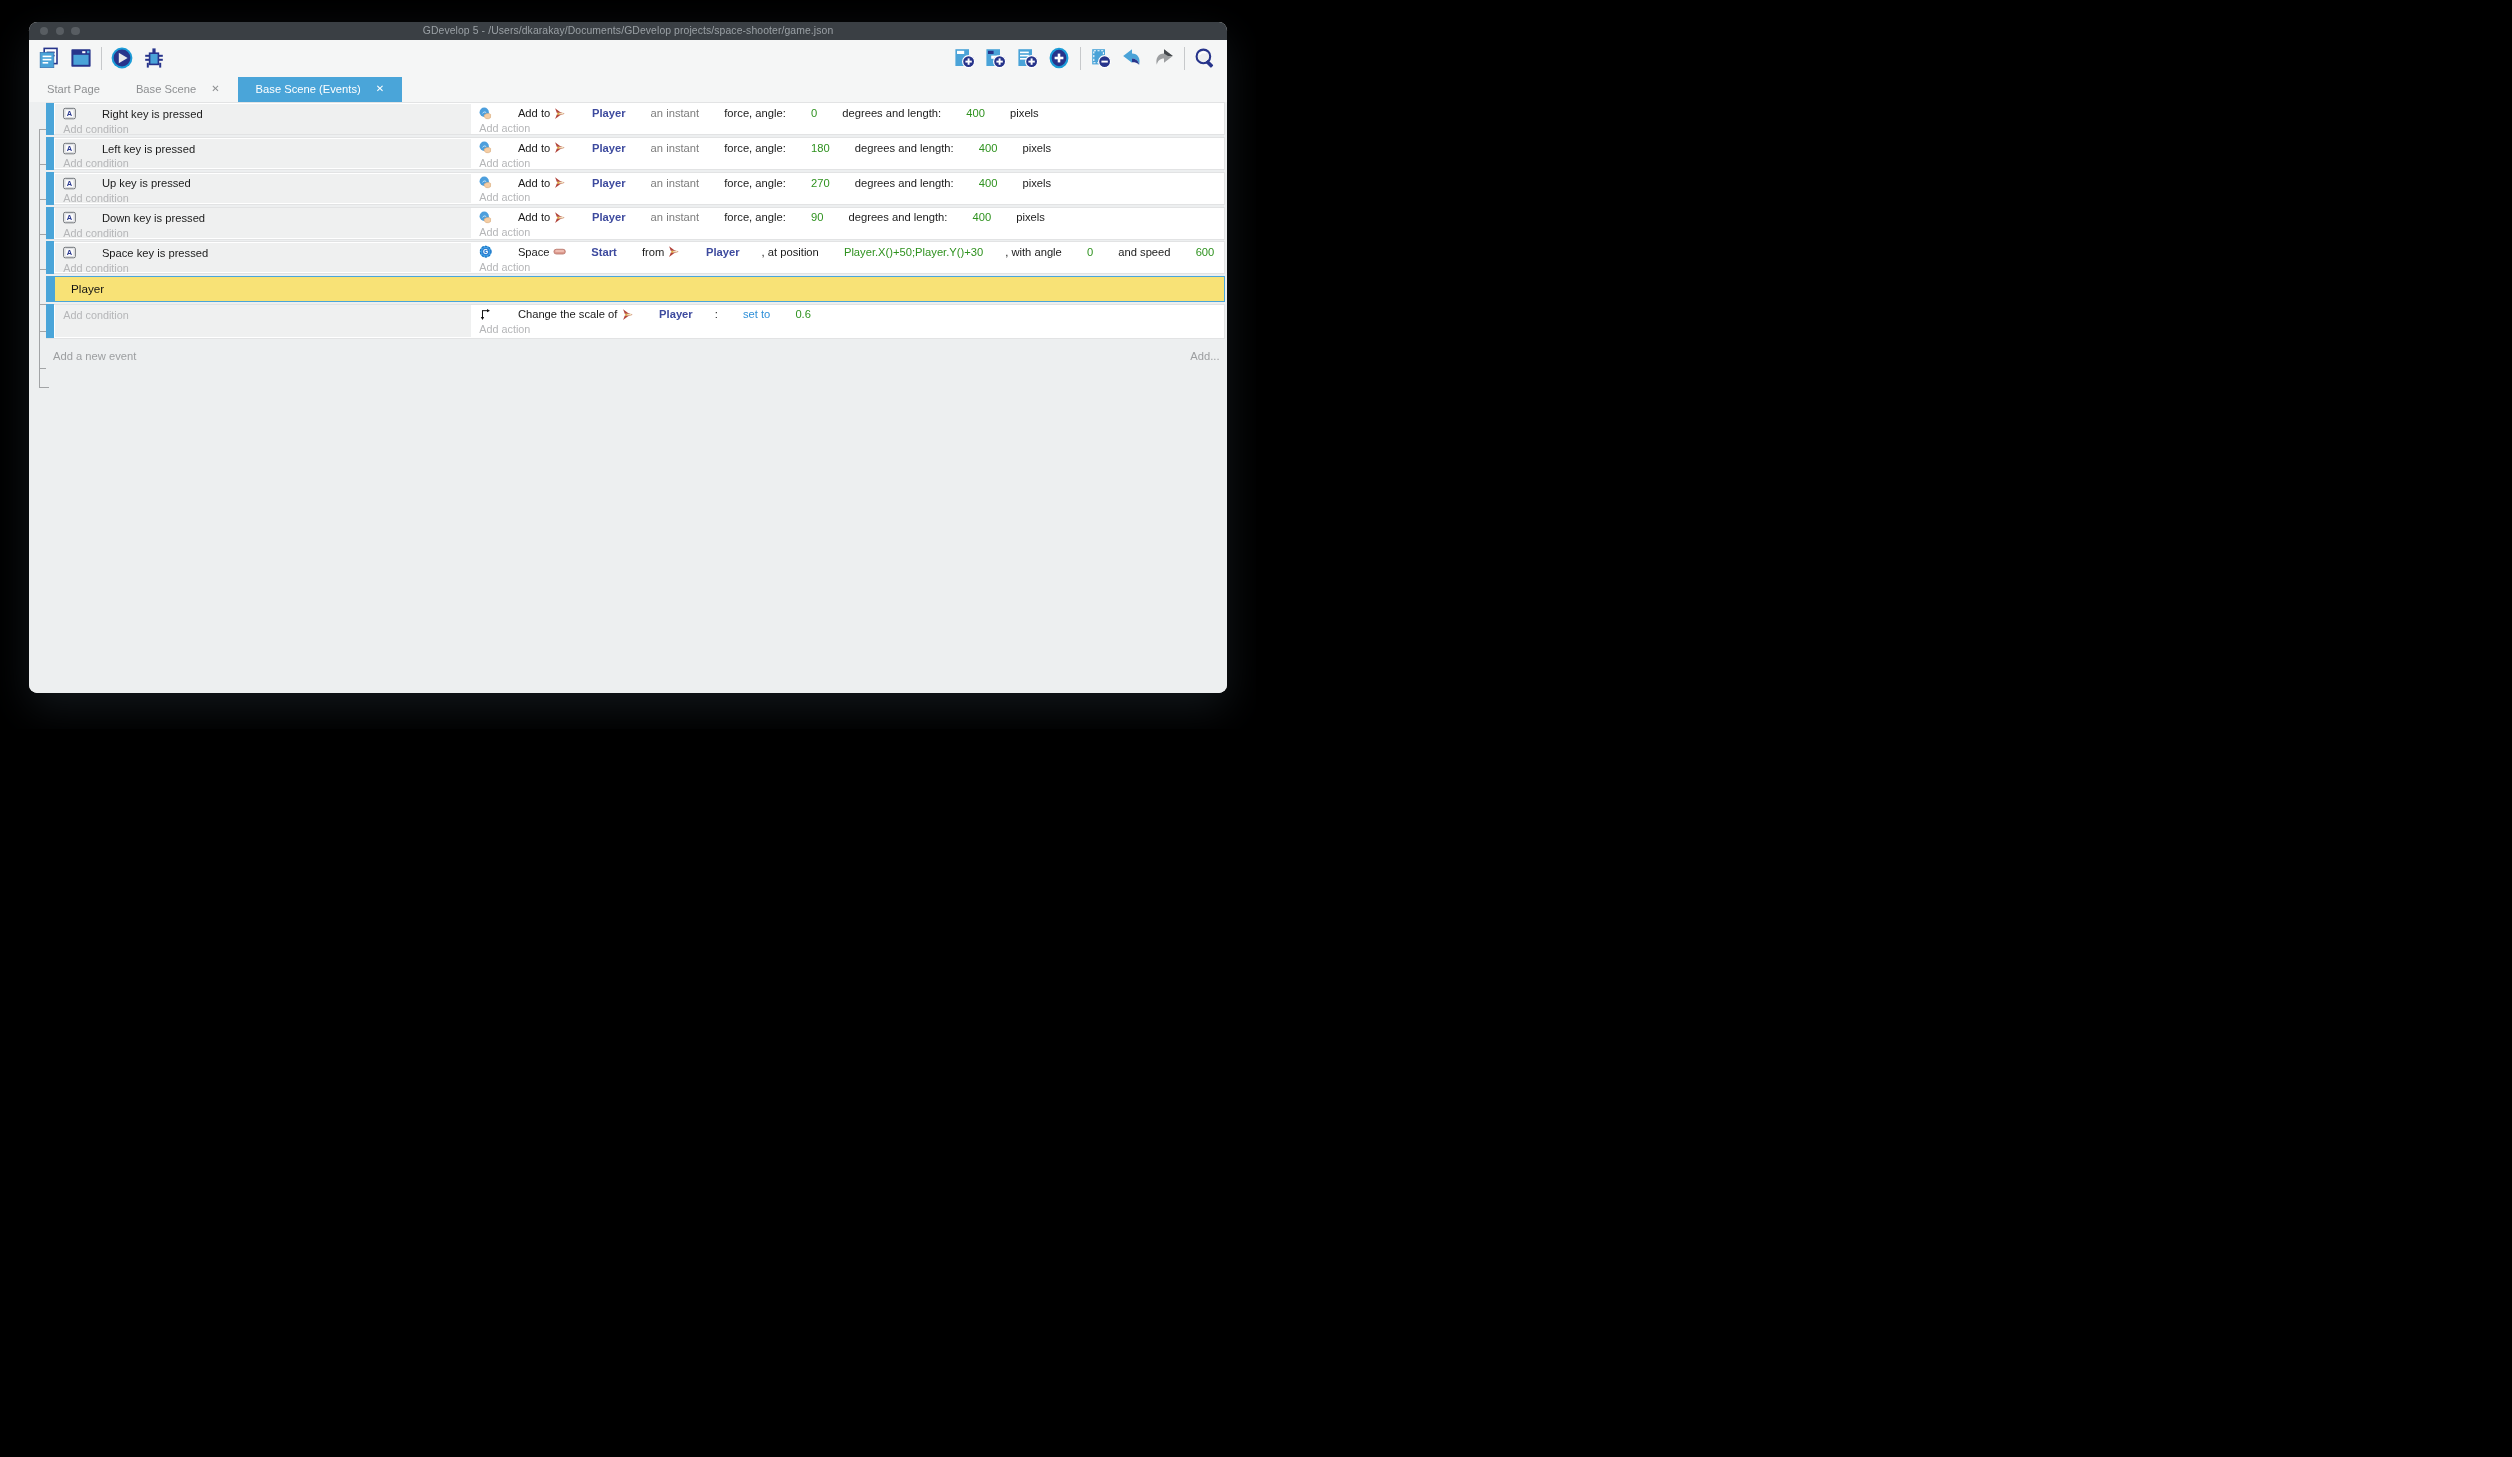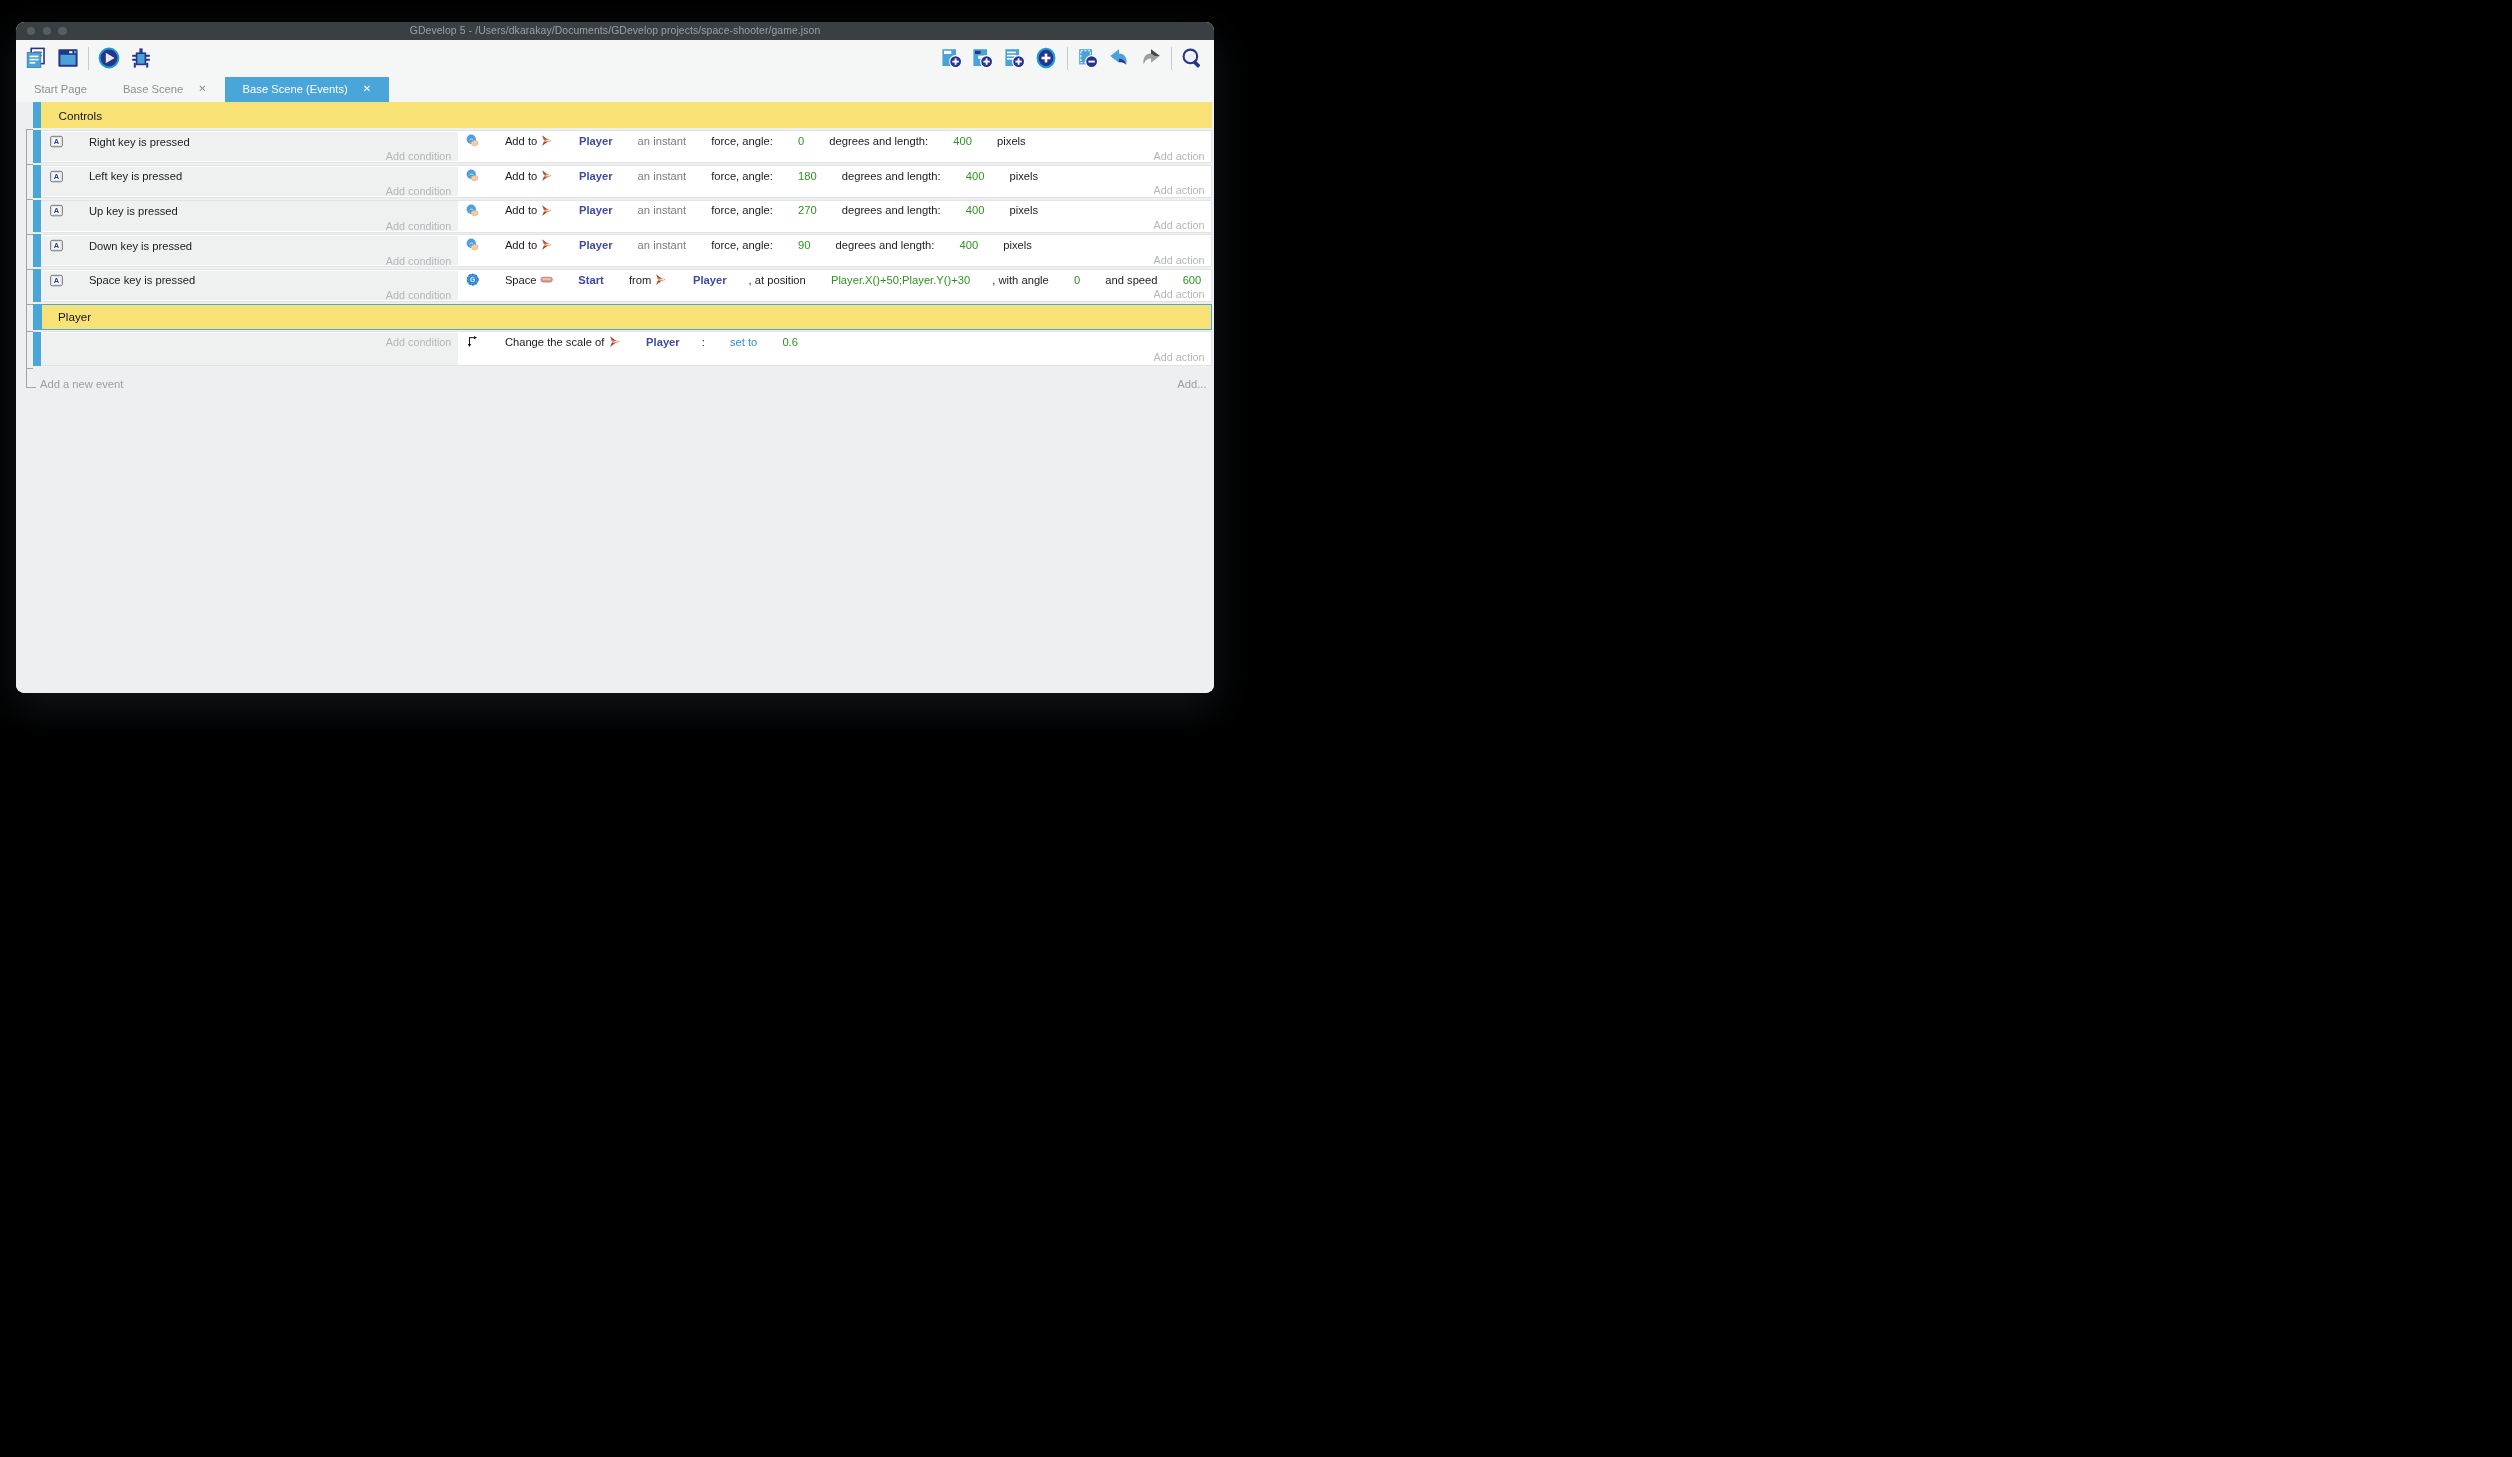--- a/index.html
+++ b/index.html
@@ -2,24 +2,23 @@
 <html style="--accent: #4aa5d9; --group-yellow: #f8e276; --object-blue: #3d4a9e; --expr-green: #2f921f; --operator-blue: #2e8fd8;font-size:13.3px"><head>
 <meta charset="utf-8">
 <style>
   html,body{margin:0;padding:0;}
   body{
     width:1256px;height:729px;position:relative;background:#000;
     font-family:"Liberation Sans", sans-serif;overflow:hidden;
     -webkit-font-smoothing:antialiased;
   }
   .window{
-    position:absolute;left:16px;top:21.7px;width:1198px;height:671px;
+    position:absolute;left:29px;top:21.7px;width:1198px;height:671px;
     border-radius:8.3px;overflow:hidden;background:#f5f6f6;
     box-shadow:0 15px 42px rgba(40,50,60,.45);
-    text-align:right;
   }
   
   .titlebar{height:18.3px;background:#3a3f44;position:relative;
     display:flex;align-items:center;justify-content:center;}
   .traffic{position:absolute;left:10.8px;top:5px;display:flex;gap:7.5px;}
   .dot{width:8.3px;height:8.3px;border-radius:50%;background:#585d62;}
   .title-text{color:#9aa0a5;font-size:10.4px;letter-spacing:0.1px;}
   
   .toolbar{height:37px;display:flex;align-items:center;padding:0 10px 0 8.3px;background:#f5f6f6;}
   .tb-icon{width:24px;height:24px;display:inline-flex;align-items:center;justify-content:center;cursor:pointer;}
@@ -203,24 +202,20 @@
         <span class="tab-close">✕</span>
       </div>
       <div class="tab active">
         <span class="tab-label">Base Scene (Events)</span>
         <span class="tab-close">✕</span>
       </div>
     </div>
 
   <div class="events-area">
     <div class="sheet">
-      <div class="group-row">
-          <div class="group-bar"></div>
-          <div class="group-label">Controls</div>
-        </div>
         <div class="event-row">
           <div class="event-bar"></div>
           <div class="cond-cell">
             <div class="line"><span class="evt-icon"><svg viewBox="0 0 17 16" style="font-size:13.5px">
                   <rect x="0.8" y="1.2" width="15" height="13.4" rx="2" fill="#fdfdfd" stroke="#676c71" stroke-width="1.2"></rect>
                   <rect x="2.6" y="2.9" width="11.4" height="10" rx="1" fill="none" stroke="#c3c7cb" stroke-width="0.8"></rect>
                   <text x="8.3" y="11.3" text-anchor="middle" font-family="Liberation Sans, sans-serif" font-size="9.5" font-weight="bold" fill="#2b3990">A</text>
                 </svg></span><span class="seg seg-plain">Right key is pressed</span></div>
             <div class="add-link">Add condition</div>
           </div>

